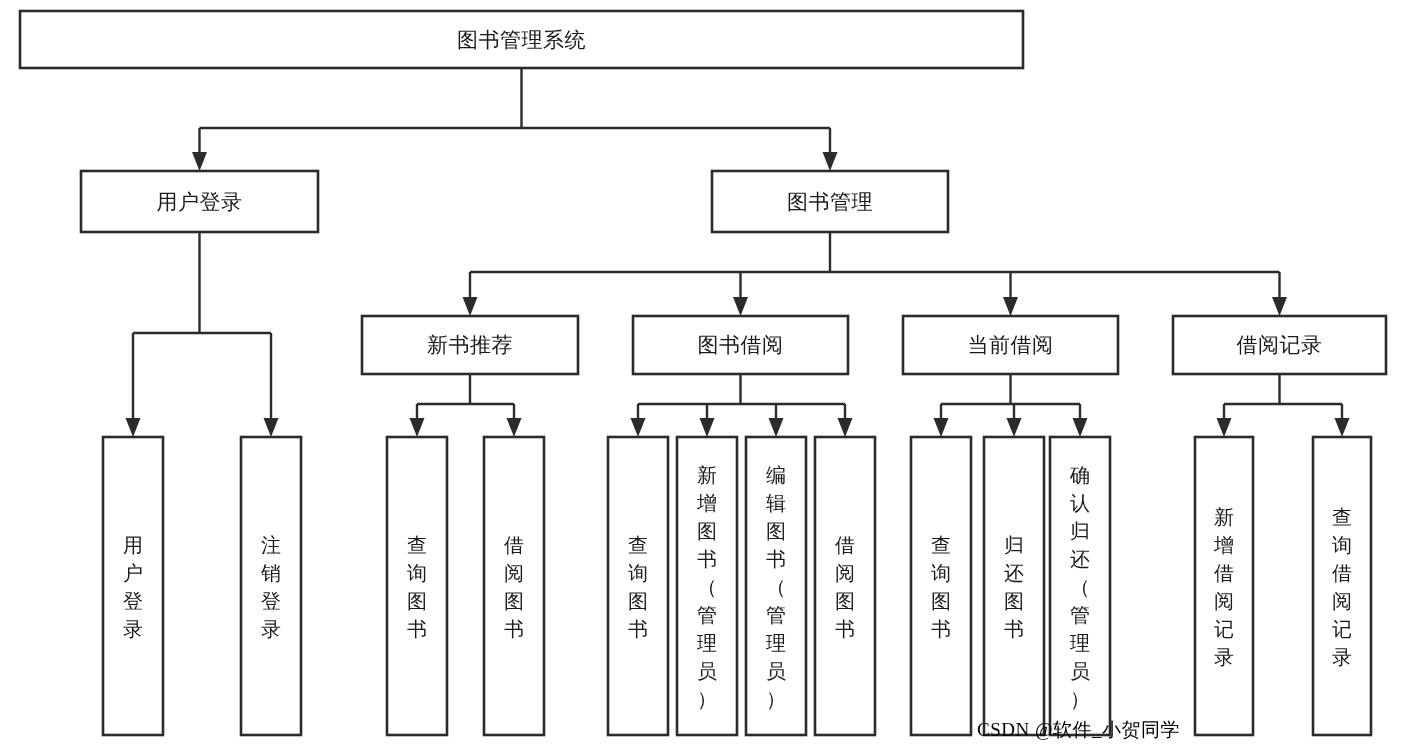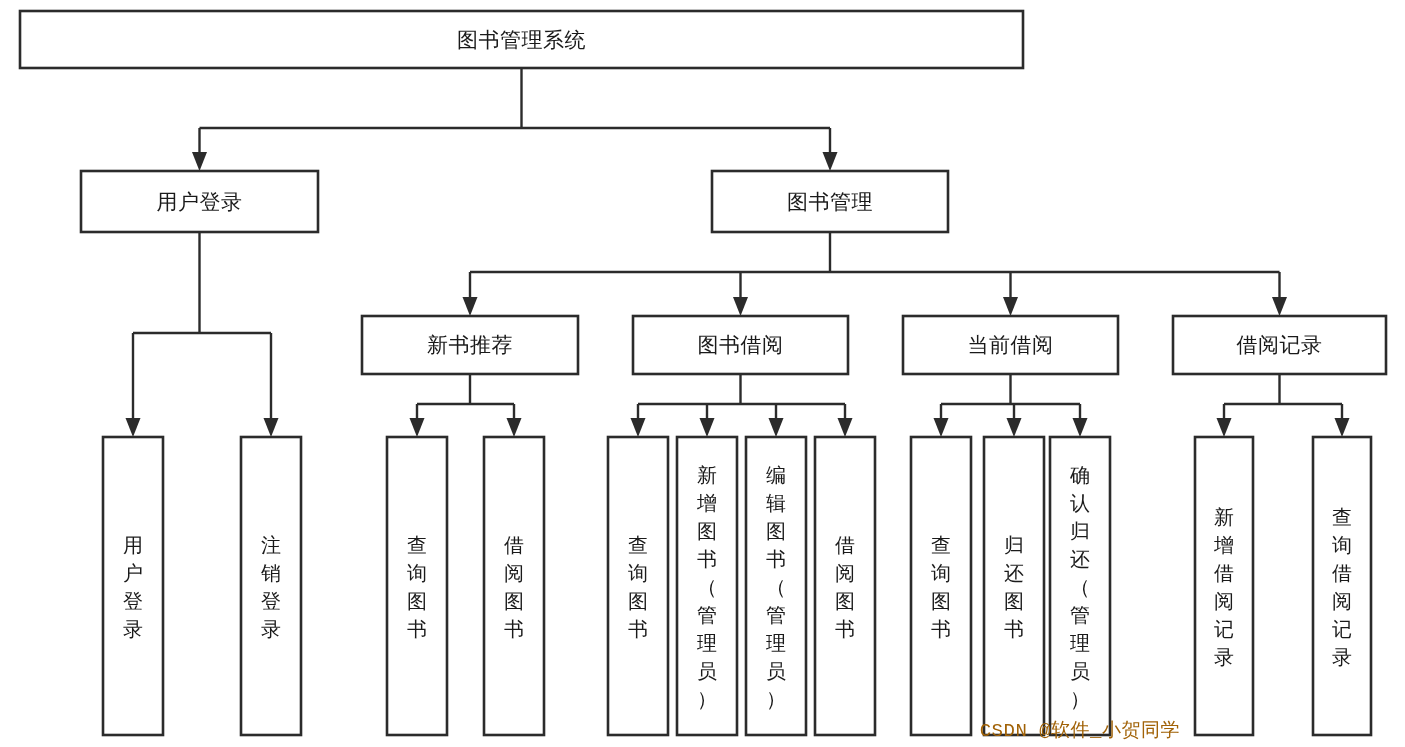--- a/index.html
+++ b/index.html
@@ -53,23 +53,23 @@
     stroke-linecap: butt;
   }
   .arrow-head {
     fill: #2b2b2b;
     stroke: none;
   }
   .watermark {
     position: absolute;
     right: 12px;
     bottom: 4px;
-    font-family: Liberation Mono, monospace;
+    font-family: Liberation Serif, serif;
     font-size: 19px;
-    color: #a16207;
+    color: #000000;
     white-space: nowrap;
     user-select: none;
     letter-spacing: 0.5px;
   }
 </style>
 </head>
 <body>
 
 <div id="diagram-root">
   <svg class="diagram-canvas" viewBox="0 0 1405 747" xmlns="http://www.w3.org/2000/svg">

